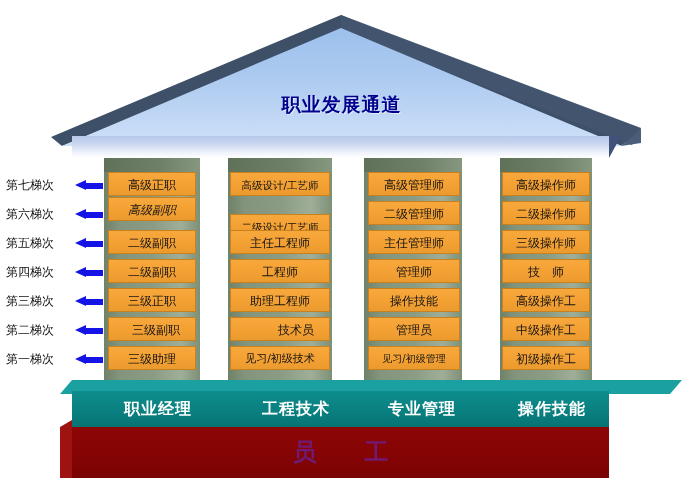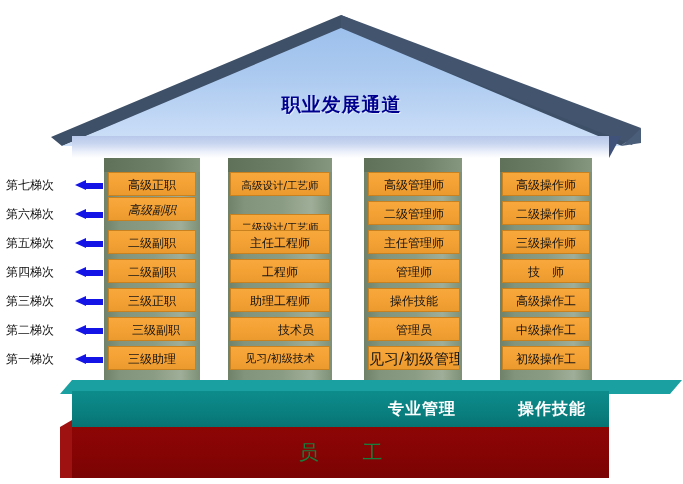--- a/index.html
+++ b/index.html
@@ -82,21 +82,21 @@
 
   
   .base-bevel{position:absolute;left:60px;top:410px;width:14px;height:58px;}
   .base{
     position:absolute;left:72px;top:417px;width:537px;height:51px;
     background:linear-gradient(to bottom,#8d0606 0%,#860404 50%,#7a0303 100%);
   }
   .base-text{
     position:absolute;left:72px;top:417px;width:537px;height:51px;
     line-height:51px;text-align:center;
-    color:#15803d;font-size:20px;font-weight:normal;letter-spacing:12px;
+    color:#701a75;font-size:24px;font-weight:bold;letter-spacing:12px;
     text-indent:12px;
   }
 </style>
 </head>
 <body>
 
 <div id="stage">
 
   <div class="roof-wrap">
     <svg class="roof-svg" width="683" height="145" viewBox="0 0 683 145">
@@ -155,21 +155,21 @@
         <div class="lvlbox" style="top: 159px; padding-left: 32px;">技术员</div>
         <div class="lvlbox" style="top: 188px; font-size: 11px;">见习/初级技术</div>
       </div>
       <div class="boxcol" style="left: 368px; width: 92px;">
         <div class="lvlbox" style="top: 14px;">高级管理师</div>
         <div class="lvlbox" style="top: 43px;">二级管理师</div>
         <div class="lvlbox" style="top: 72px;">主任管理师</div>
         <div class="lvlbox" style="top: 101px;">管理师</div>
         <div class="lvlbox" style="top: 130px;">操作技能</div>
         <div class="lvlbox" style="top: 159px;">管理员</div>
-        <div class="lvlbox" style="top: 188px; font-size: 15px;">见习/初级管理</div>
+        <div class="lvlbox" style="top: 188px; font-size: 10px;">见习/初级管理</div>
       </div>
       <div class="boxcol" style="left: 502px; width: 88px;">
         <div class="lvlbox" style="top: 14px;">高级操作师</div>
         <div class="lvlbox" style="top: 43px;">二级操作师</div>
         <div class="lvlbox" style="top: 72px;">三级操作师</div>
         <div class="lvlbox" style="top: 101px;">技　师</div>
         <div class="lvlbox" style="top: 130px;">高级操作工</div>
         <div class="lvlbox" style="top: 159px;">中级操作工</div>
         <div class="lvlbox" style="top: 188px;">初级操作工</div>
       </div>
@@ -225,20 +225,22 @@
           <span class="shaft"></span>
         </span>
       </div>
     </div>
 
   <svg class="plat-top" width="622" height="14" viewBox="0 0 622 14">
     <polygon points="0,14 12,0 622,0 610,14" fill="#1aa0a0"></polygon>
   </svg>
   <div class="platform"></div>
   <div class="plat-cells" id="platcells">
+      <div class="plat-cell" style="left: 36px; width: 100px;">职业经理</div>
+      <div class="plat-cell" style="left: 172px; width: 104px;">工程技术</div>
       <div class="plat-cell" style="left: 300px; width: 100px;">专业管理</div>
       <div class="plat-cell" style="left: 430px; width: 100px;">操作技能</div>
     </div>
 
   <svg class="base-bevel" width="14" height="58" viewBox="0 0 14 58">
     <polygon points="0,7 12,0 12,58 0,58" fill="#9e1212"></polygon>
   </svg>
   <div class="base"></div>
   <div class="base-text">员　工</div>
 

